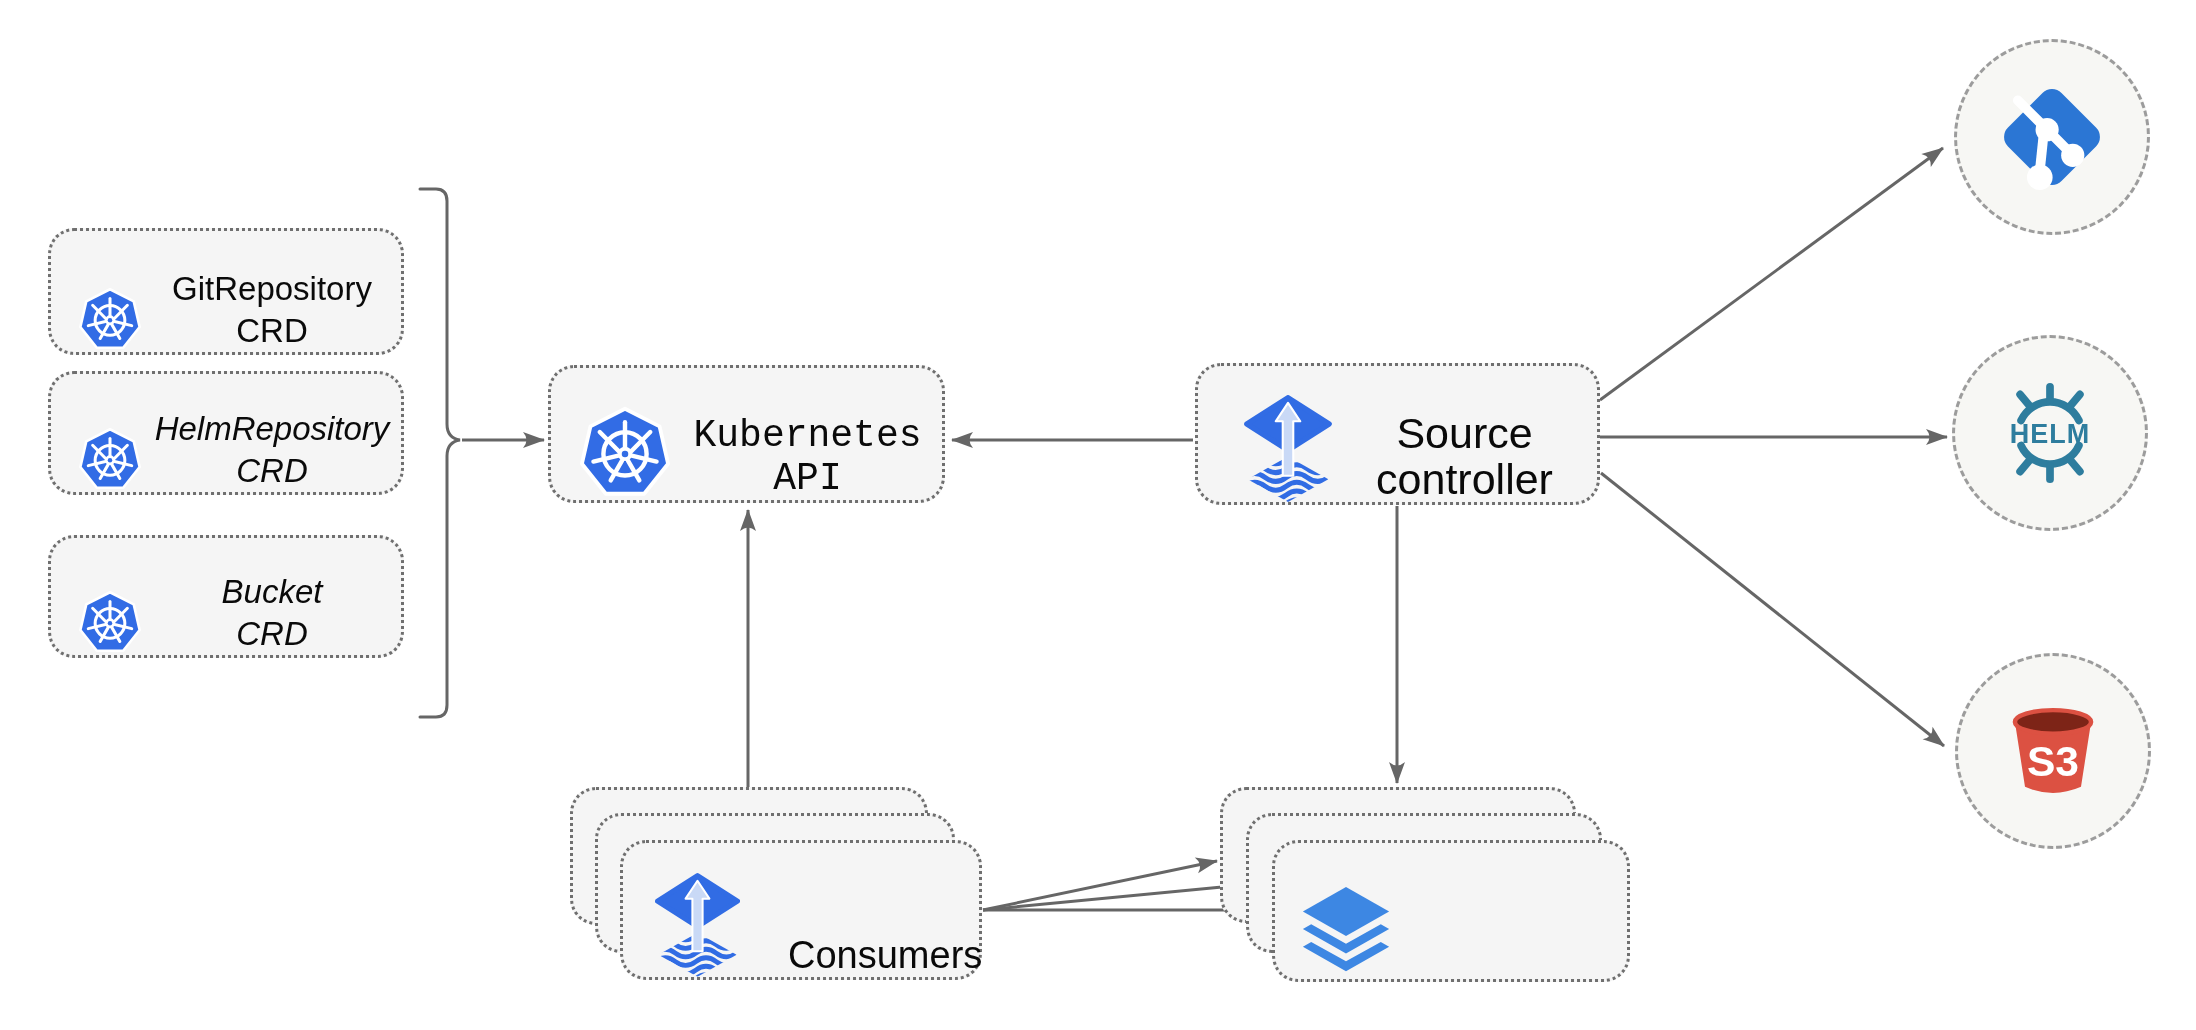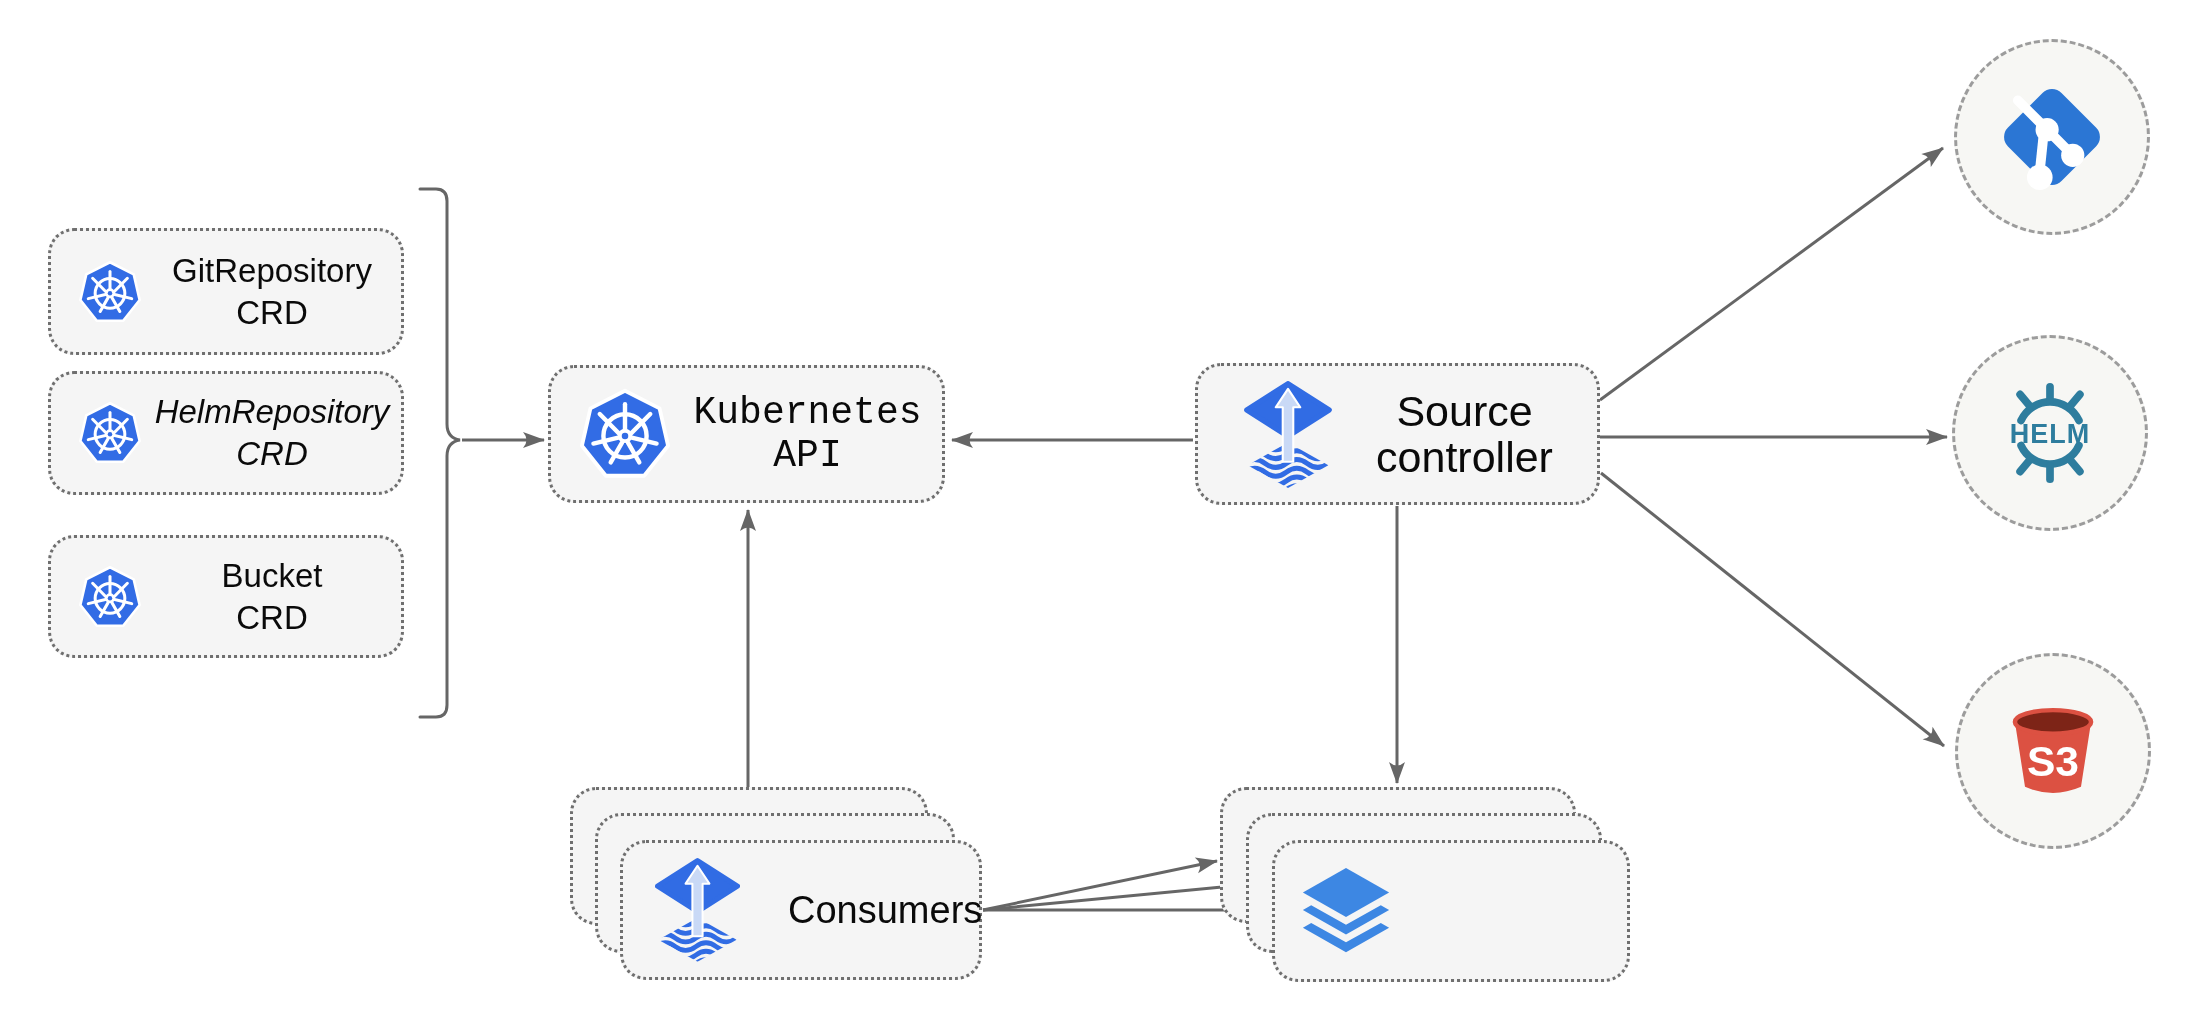--- a/index.html
+++ b/index.html
@@ -16,21 +16,21 @@
 
   .layer{position:absolute;left:0;top:0;width:2196px;height:1030px;}
   svg.connectors{z-index:0;}
 
   .node{
     position:absolute;
     background:var(--node-fill);
     border:3px dotted var(--node-border);
     border-radius:26px;
     display:flex;
-    align-items:center;
+    align-items:flex-end;
     z-index:2;
   }
   .node .label{flex:1;text-align:center;}
 
   .crd-box{left:48px;width:356px;}
   .crd-box .label{font-size:33px;line-height:42px;}
   .crd-icon{width:66px;height:66px;margin-left:26px;flex:0 0 auto;}
 
   #box-k8s-api{left:548px;top:365px;width:397px;height:138px;}
   #box-k8s-api .label{font-size:38px;font-family:Liberation Mono, monospace;}
@@ -189,21 +189,21 @@
 <div class="node crd-box" id="box-helm-crd" style="top:371px;height:124px;font-style:italic;">
   <svg class="crd-icon">
       <use href="#sym-k8s"></use>
     </svg>
   <div class="label">
     <span>HelmRepository</span><br>
     <span>CRD</span>
   </div>
 </div>
 
-<div class="node crd-box" id="box-bucket-crd" style="top:535px;height:123px;">
+<div class="node crd-box" id="box-bucket-crd" style="top:535px;height:123px;font-style:italic;">
   <svg class="crd-icon">
       <use href="#sym-k8s"></use>
     </svg>
   <div class="label">
     <span>Bucket</span><br>
     <span>CRD</span>
   </div>
 </div>
 
 <div class="node" id="box-k8s-api">

